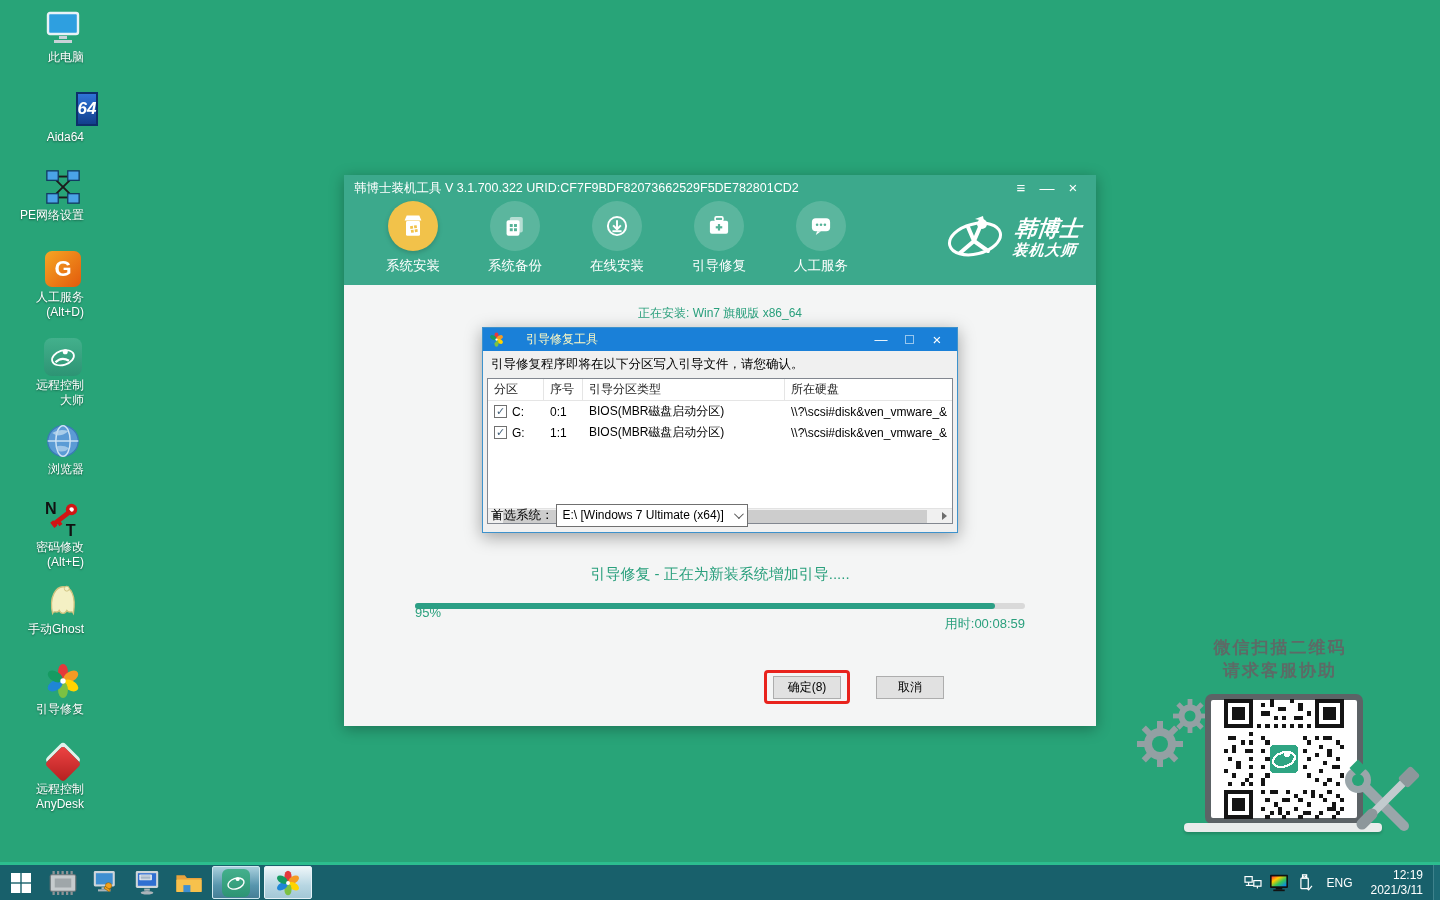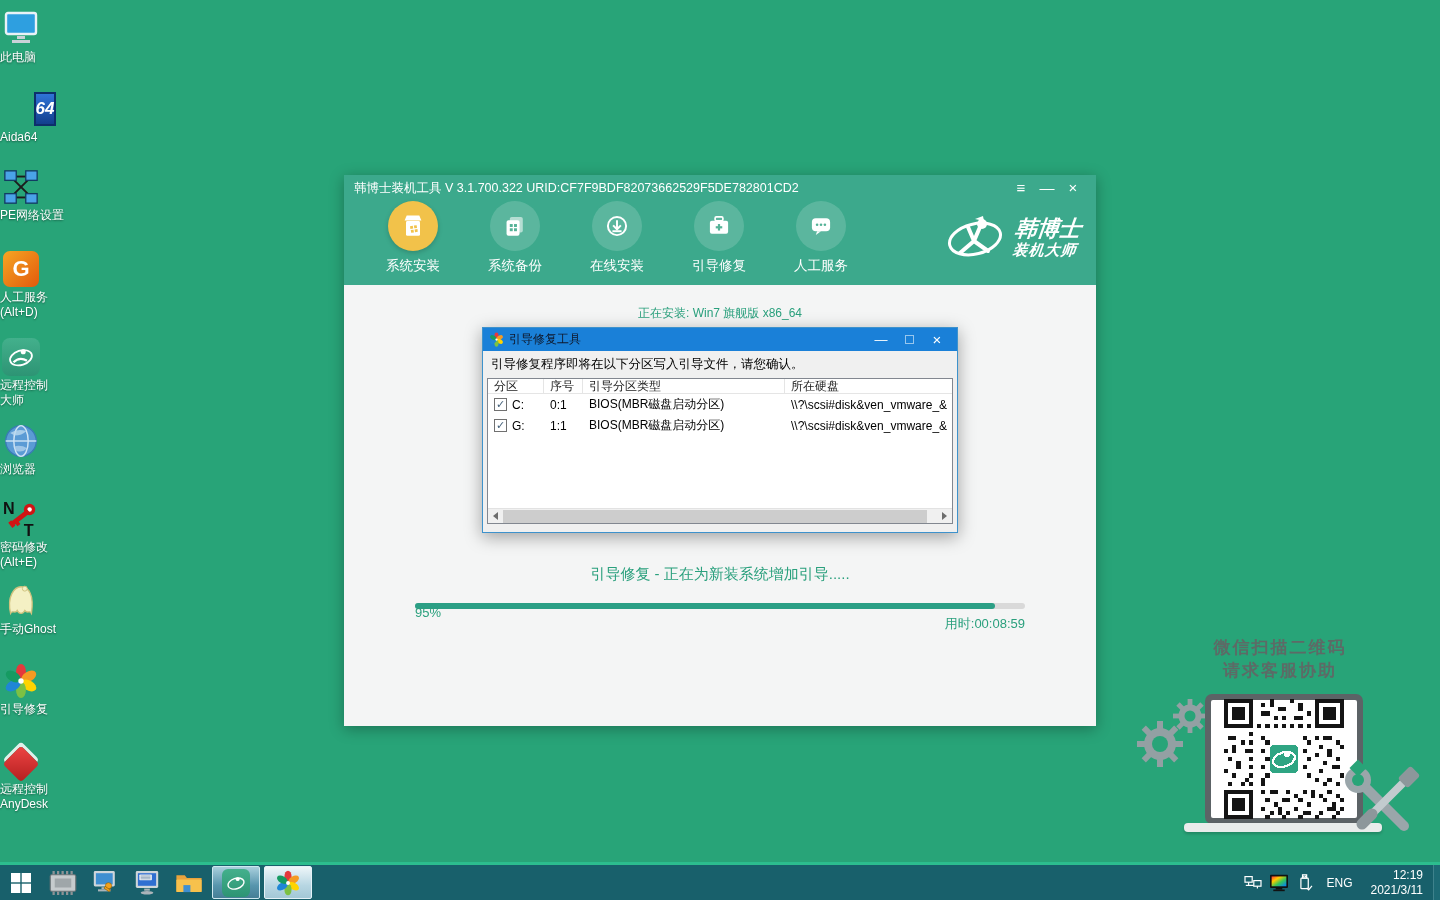--- a/index.html
+++ b/index.html
@@ -1,20 +1,20 @@
 <!DOCTYPE html>
 <html><head>
 <meta charset="utf-8">
 <style>
   * { margin:0; padding:0; box-sizing:border-box; }
   html,body { width:1440px; height:900px; overflow:hidden; }
   body { font-family:"Liberation Sans","DejaVu Sans",sans-serif; background:#28a478; position:relative; }
 
   
-  .dicon { position:absolute; left:0; width:76px; display:flex; flex-direction:column; align-items:flex-start; cursor:pointer; }
+  .dicon { position:absolute; left:8px; width:76px; display:flex; flex-direction:column; align-items:flex-end; cursor:pointer; }
   .dicon-img { width:42px; height:42px; display:flex; align-items:center; justify-content:center; }
   .dicon-label { color:#fff; font-size:12px; line-height:15px; text-align:center; text-shadow:0 1px 2px rgba(0,0,0,.45); white-space:nowrap; }
 
   .aida-badge { width:34px; height:34px; background:linear-gradient(#2f74d8,#123f8c); border:2px solid #0d2f6b; display:flex; align-items:center; justify-content:center; color:#fff; font-weight:bold; font-size:17px; font-style:italic;margin-left:48px; }
   .dg-badge { width:36px; height:36px; border-radius:7px; background:linear-gradient(135deg,#f6a623,#e25a0c); display:flex; align-items:center; justify-content:center; color:#fff; font-weight:bold; font-size:22px; }
   .hbs-badge { width:38px; height:38px; border-radius:8px; background:linear-gradient(#43b08c,#2d9474); display:flex; align-items:center; justify-content:center; }
   .anydesk-badge { width:26px; height:26px; background:linear-gradient(135deg,#ef4444,#b31f1f); transform:rotate(45deg); border-radius:4px; box-shadow:-3px -3px 0 rgba(255,255,255,.85); margin-top:6px; }
 
   
   #main-window { position:absolute; left:344px; top:175px; width:752px; height:551px; box-shadow:0 3px 14px rgba(0,0,0,.30); }
@@ -34,26 +34,26 @@
   .installing { position:absolute; top:20px; width:100%; text-align:center; color:#2aa07d; font-size:12px; }
   .status-line { position:absolute; top:280px; width:100%; text-align:center; color:#2aa07d; font-size:15px; }
   .pbar { position:absolute; left:71px; top:318px; width:610px; height:6px; background:#d9d9d9; border-radius:3px; }
   .pbar-fill { height:6px; width:95%; background:#2b9f85; border-radius:3px; }
   .pbar-pct { position:absolute; left:71px; top:320px; color:#2aa07d; font-size:13px; }
   .pbar-elapsed { position:absolute; right:71px; top:330px; color:#2aa07d; font-size:13px; }
 
   
   #dialog { position:absolute; left:482px; top:327px; width:476px; height:206px; background:#f0f0f0; border:1px solid #3e92cc; box-shadow:0 4px 16px rgba(0,0,0,.35); }
   .dlg-titlebar { height:23px; background:#1a80d8; display:flex; align-items:center; padding:0 6px; }
-  .dlg-title { color:#0f172a; font-size:12px; margin-left:5px; flex:1; }
+  .dlg-title { color:#fef9c3; font-size:12px; margin-left:22px; flex:1; }
   .dlg-ctl { color:#fff; width:28px; text-align:center; font-size:13px; cursor:pointer; }
   .dlg-max { display:inline-block; width:9px; height:9px; border:1px solid rgba(255,255,255,.55); }
   .dlg-msg { height:26px; line-height:26px; padding-left:8px; font-size:12.5px; color:#000; }
   .dlg-list { position:absolute; left:4px; right:4px; top:50px; height:146px; background:#fff; border:1px solid #828790; }
-  .lv-header { display:flex; height:15px; border-bottom:1px solid #e5e5e5; font-size:12px; color:#222; align-items:center; }
+  .lv-header { display:flex; height:22px; border-bottom:1px solid #e5e5e5; font-size:12px; color:#222; align-items:center; }
   .lv-header .c { padding-left:6px; border-right:1px solid #e5e5e5; height:100%; display:flex; align-items:center; }
   .lv-row { display:flex; height:21px; align-items:center; font-size:12px; color:#000; cursor:default; }
   .c-part { width:56px; display:flex; align-items:center; padding-left:6px; }
   .c-idx  { width:39px; padding-left:6px; }
   .c-type { width:202px; padding-left:6px; }
   .c-disk { flex:1; padding-left:6px; white-space:nowrap; overflow:hidden; }
   .cbx { width:13px; height:13px; border:1px solid #707070; background:#fff; margin-right:5px; font-size:11px; line-height:11px; text-align:center; color:#44617a; }
   .hscroll { position:absolute; left:0; right:0; bottom:0; height:15px; background:#f0f0f0; border-top:1px solid #e2e2e2; display:flex; align-items:center; }
   .harrow { width:15px; height:15px; display:flex; align-items:center; justify-content:center; cursor:pointer; }
   .tri-l { width:0; height:0; border-style:solid; border-width:4px 5px 4px 0; border-color:transparent #6d6d6d transparent transparent; }
@@ -375,20 +375,31 @@
         <div class="harrow">
             <div class="tri-l"></div>
           </div>
         <div class="hthumb"></div>
         <div class="harrow">
             <div class="tri-r"></div>
           </div>
       </div>
     </div>
 
+    <div class="dlg-bottom">
+      <span class="pref-label">首选系统：</span>
+      <div class="pref-select">
+        <span class="val">E:\ [Windows 7 Ultimate (x64)]</span>
+        <span class="chev"></span>
+      </div>
+      <div class="red-ring">
+        <button class="btn">确定(8)</button>
+      </div>
+      <button class="btn btn-cancel">取消</button>
+    </div>
   </div>
 
   <div id="qr-panel">
     <div class="qr-t">微信扫描二维码</div>
     <div class="qr-t">请求客服协助</div>
 
     <div class="gears">
       <svg width="78" height="78" viewBox="0 0 78 78">
           <g fill="#93a0a3">
             <g transform="translate(30,46)">

